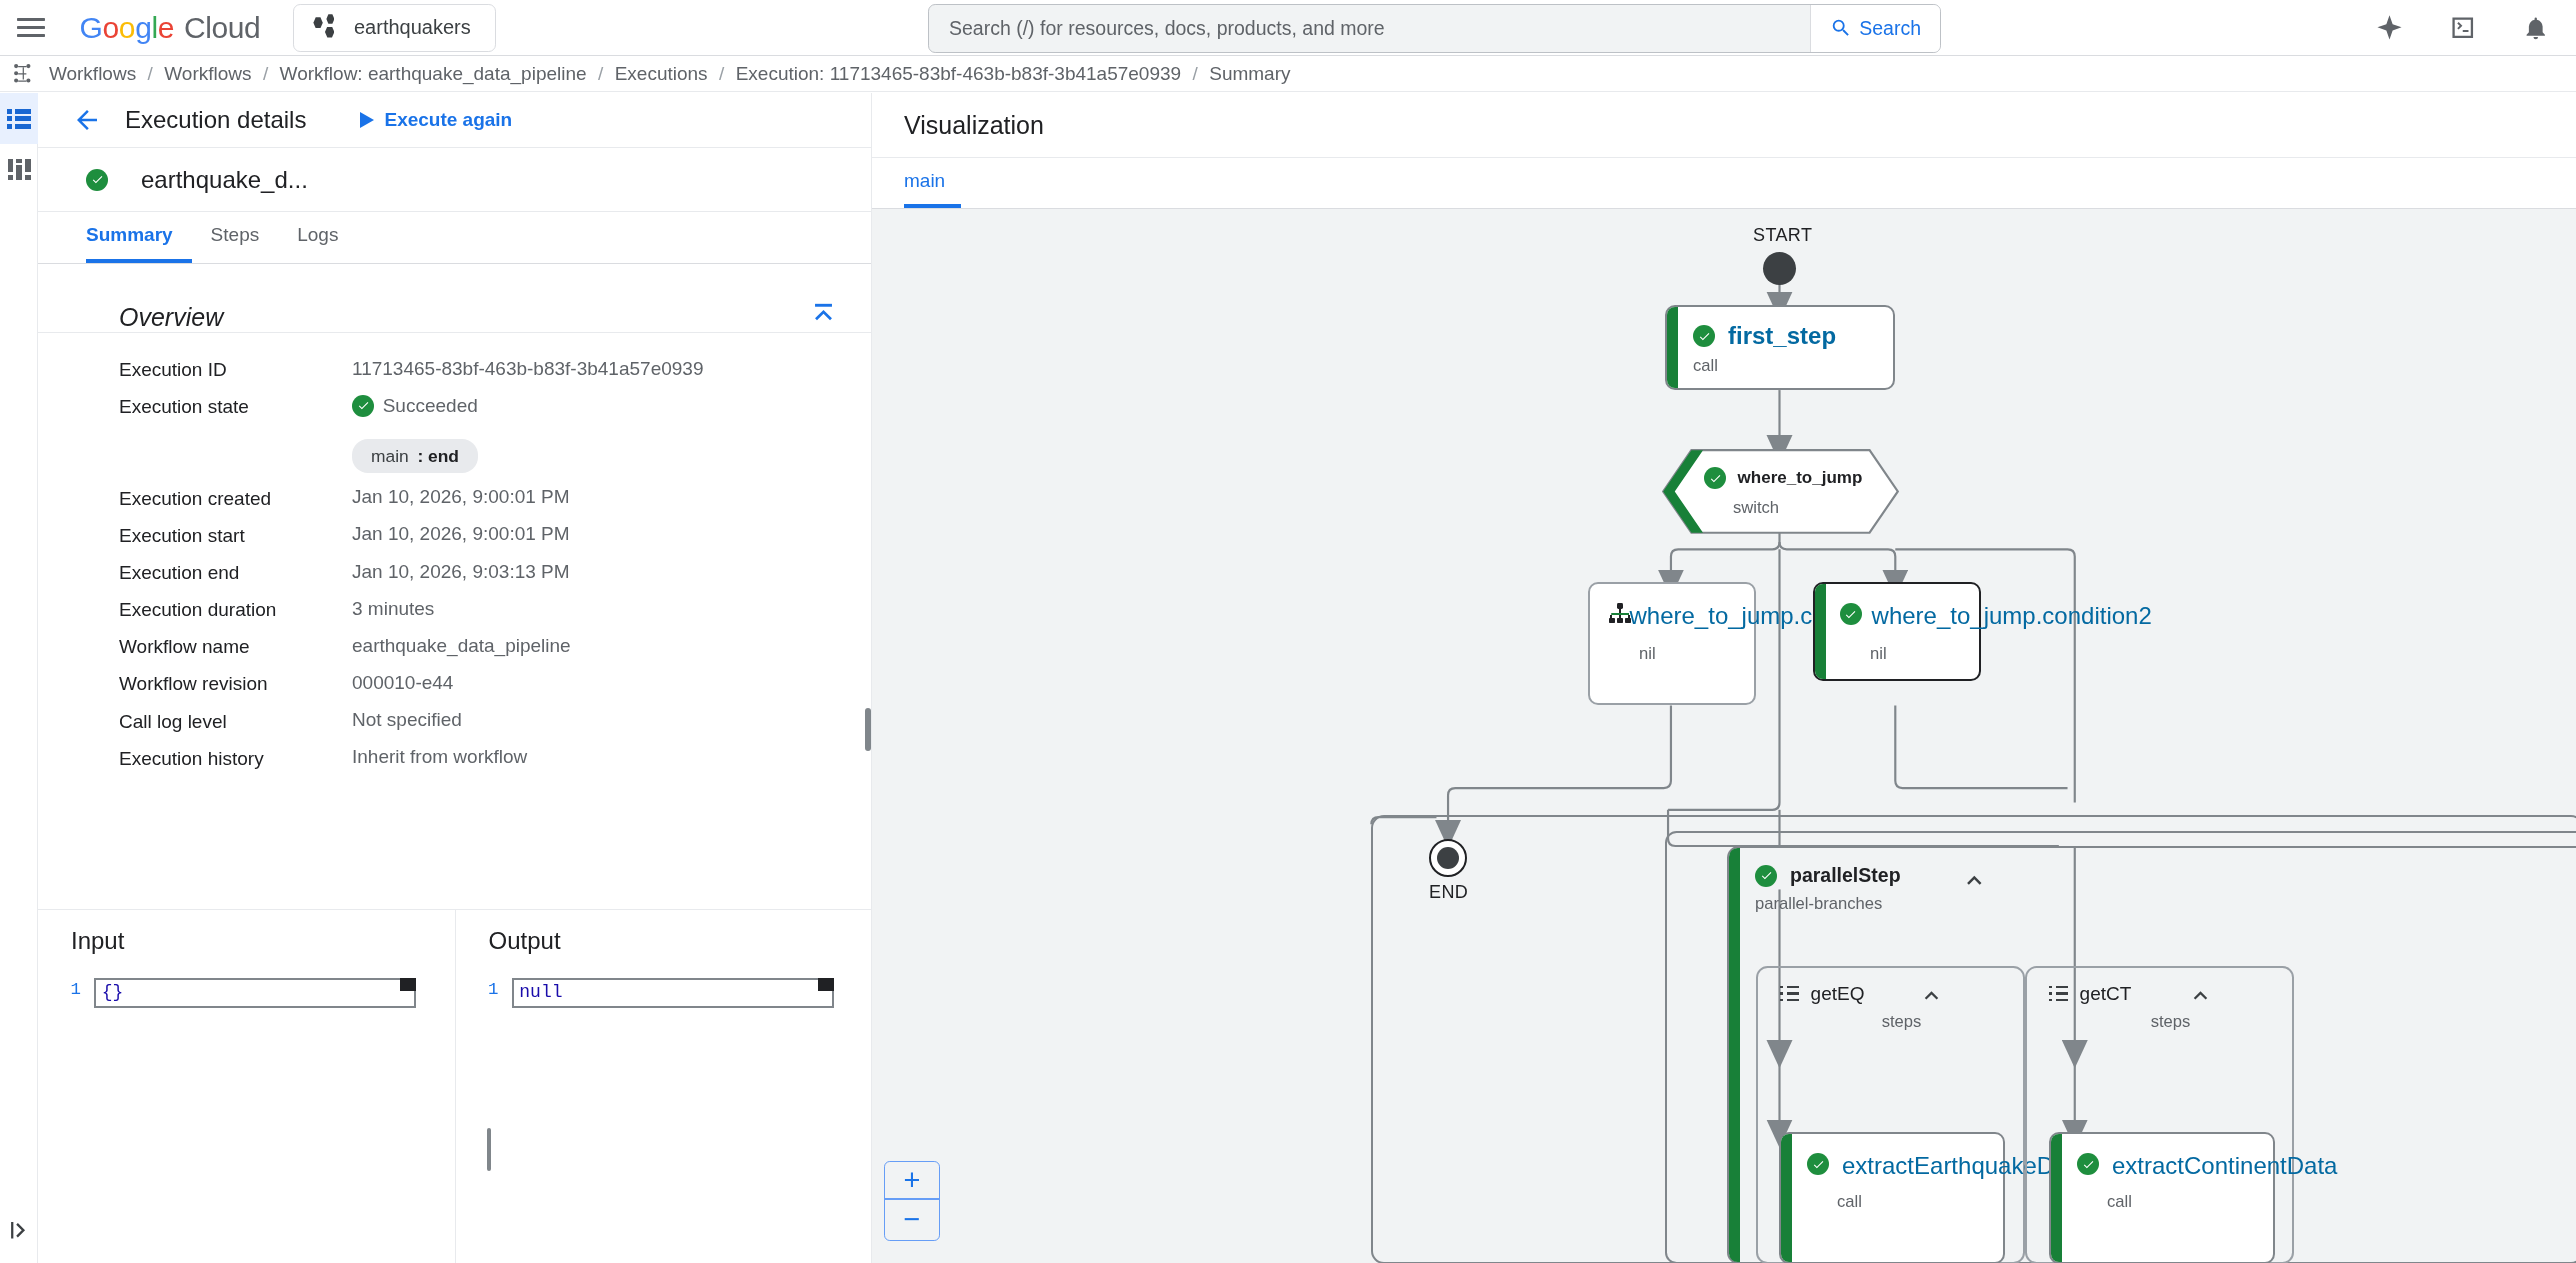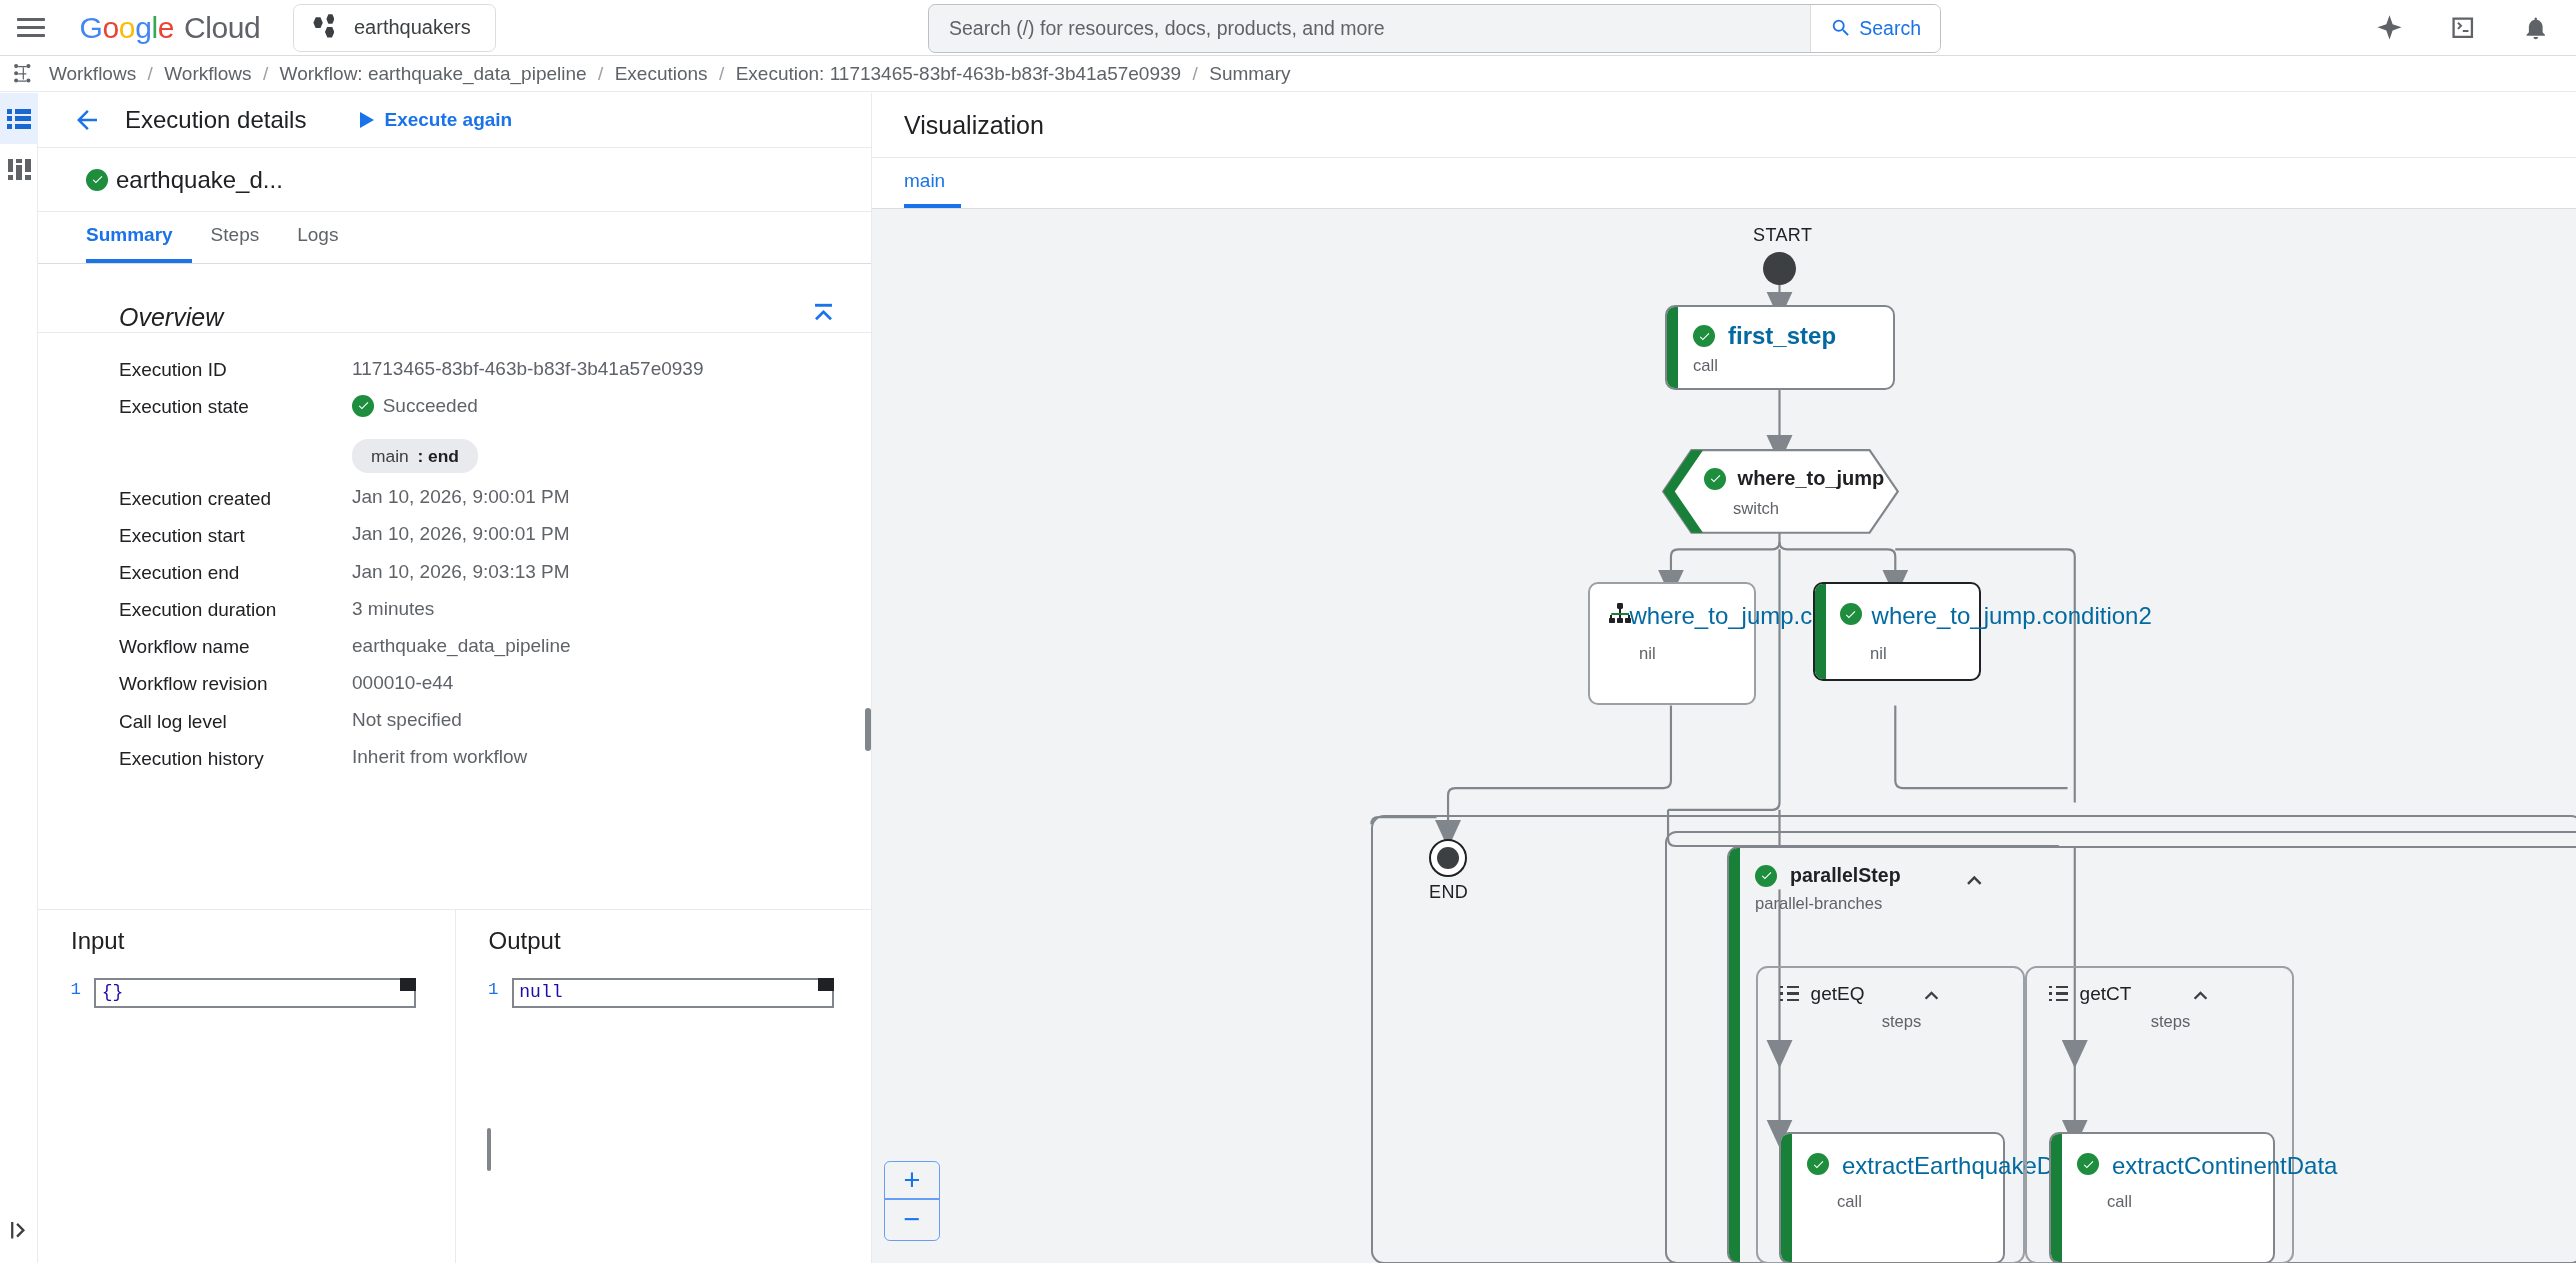--- a/index.html
+++ b/index.html
@@ -95,21 +95,21 @@
   .leftpanel { position:absolute; top:93px; left:38px; width:834px; height:1170px; background:#fff; }
 
   .pagehdr { height: 55px; display:flex; align-items:center; padding-left: 29px; gap: 0; border-bottom:0.7px solid #e8eaed;}
   .backarrow { width:39px; height:39px; display:flex; align-items:center; justify-content:center; cursor:pointer;}
   .backarrow svg{ fill:#1a73e8; }
   .pagetitle { font-size: 24px; color:#202124; margin-left: 19px; }
   .exec-again { margin-left: 54px; display:flex; align-items:center; gap: 10px; color:#1a73e8;
     font-size: 19px; font-weight:bold; cursor:pointer; }
   .exec-again .tri { width:0;height:0;border-left:14.5px solid #1a73e8;border-top:8.7px solid transparent;border-bottom:8.7px solid transparent;}
 
-  .namebar { height: 64px; display:flex; align-items:center; padding-left: 48px; gap: 8px; border-bottom:0.7px solid #e8eaed;}
+  .namebar { height: 64px; display:flex; align-items:center; padding-left: 48px; gap: 33px; border-bottom:0.7px solid #e8eaed;}
   .namebar .nm { font-size: 24px; color:#202124; }
 
   .tabs { height: 52px; display:flex; align-items:flex-end; padding-left:48px; gap: 0; border-bottom:0.7px solid #dadce0;}
   .tab { height: 52px; display:flex; align-items:center; padding: 0 19px; font-size: 19px;
     color:#5f6368; cursor:pointer; border-bottom: 4.3px solid transparent; }
   .tab:first-child { padding-left: 0; padding-right: 19px; }
   .tab.active { color:#1a73e8; font-weight:bold; border-bottom-color:#1a73e8; }
 
   .ovhdr { height: 69px; display:flex; align-items:flex-end; justify-content:space-between;
      padding: 0 30px 0 81px; border-bottom:0.7px solid #e8eaed;font-style:italic; }
@@ -173,21 +173,21 @@
      border-radius: 8px 0 0 8px; }
   .node .row { display:flex; align-items:center; gap:13px; padding: 16px 14.5px 0 26px; }
   .node .nname { font-size: 24px; color:#0369a1; font-weight:bold; line-height: 26px; }
   .node .ntype { font-size: 16.6px; color:#5f6368; padding-left: 26px; padding-top: 7.2px; }
   .node.cond .nname { font-weight: normal; }
   .node.cond .ntype { padding-top: 16px; }
 
   .hexnode { position:absolute; }
   .hexnode .hex-bg { position:absolute; inset:0; }
   .hexnode .content { position:absolute; inset:0; padding: 19px 0 0 43px; }
-  .hexnode .nname { font-size:20px; color:#202124; font-weight:bold; }
+  .hexnode .nname { font-size:17px; color:#202124; font-weight:bold; }
   .hexnode .ntype { font-size:16.6px; color:#5f6368; padding-left:29px; padding-top:8.7px; }
 
   .termlabel { position:absolute; font-size: 18px; color:#202124; letter-spacing:0.4px; }
   .startdot { position:absolute; width:33px;height:33px;border-radius:50%;background:#3c4043; }
   .endring { position:absolute; width:38px;height:38px;border-radius:50%;border:2.9px solid #202124;
      display:flex;align-items:center;justify-content:center; background:#fff;}
   .endring i{ display:block; width:22px;height:22px;border-radius:50%;background:#3c4043;}
 
   .container { position:absolute; border:2.2px solid #80868b; border-radius:11.6px; background:transparent; }
   .container .cbar { position:absolute; left:0; top:0; bottom:0; width:11px; background:#188038; border-radius:8.7px 0 0 8.7px;}

